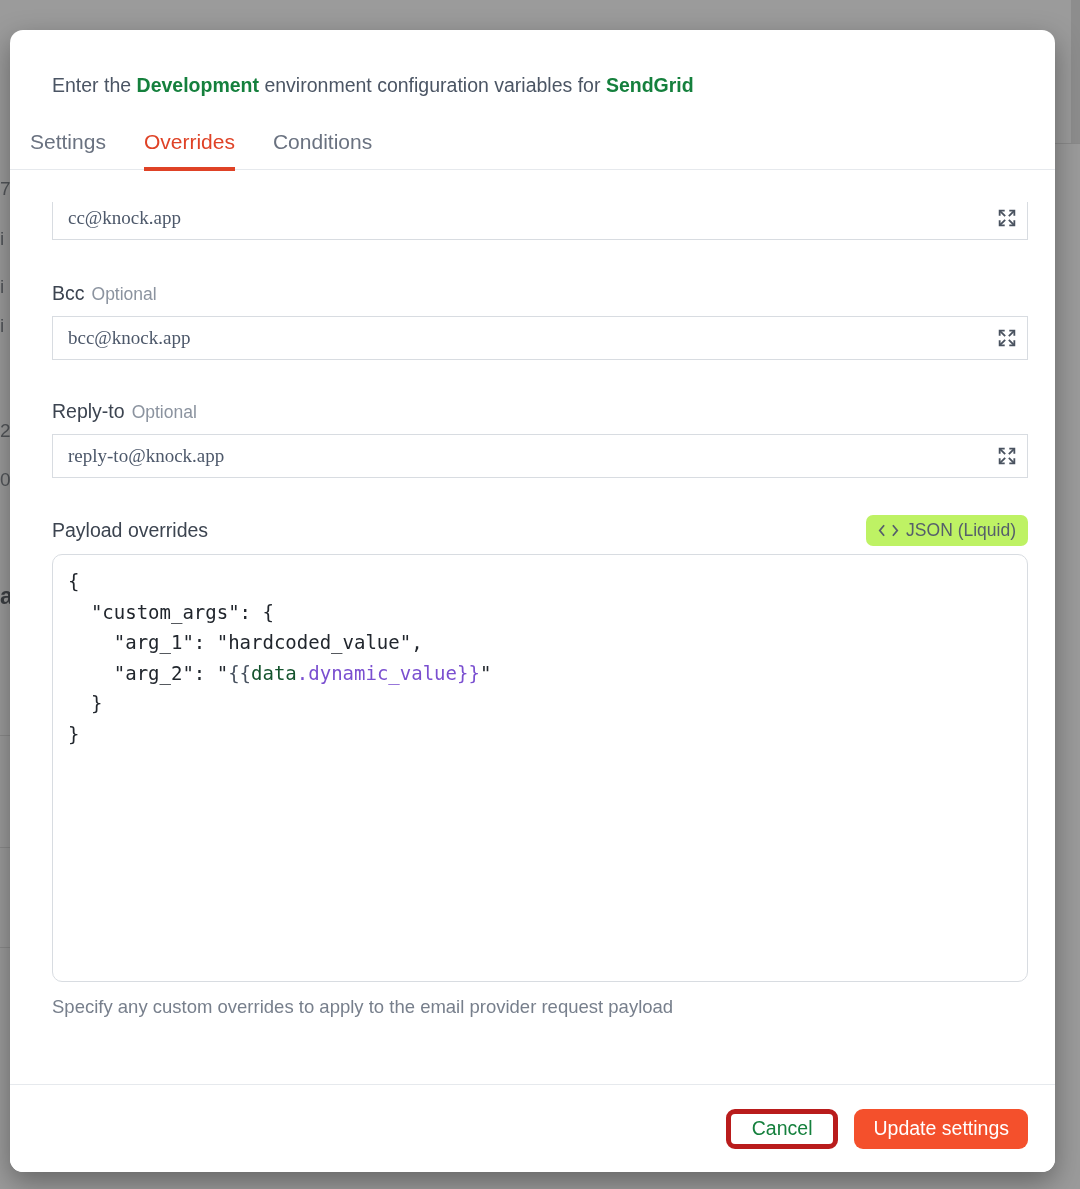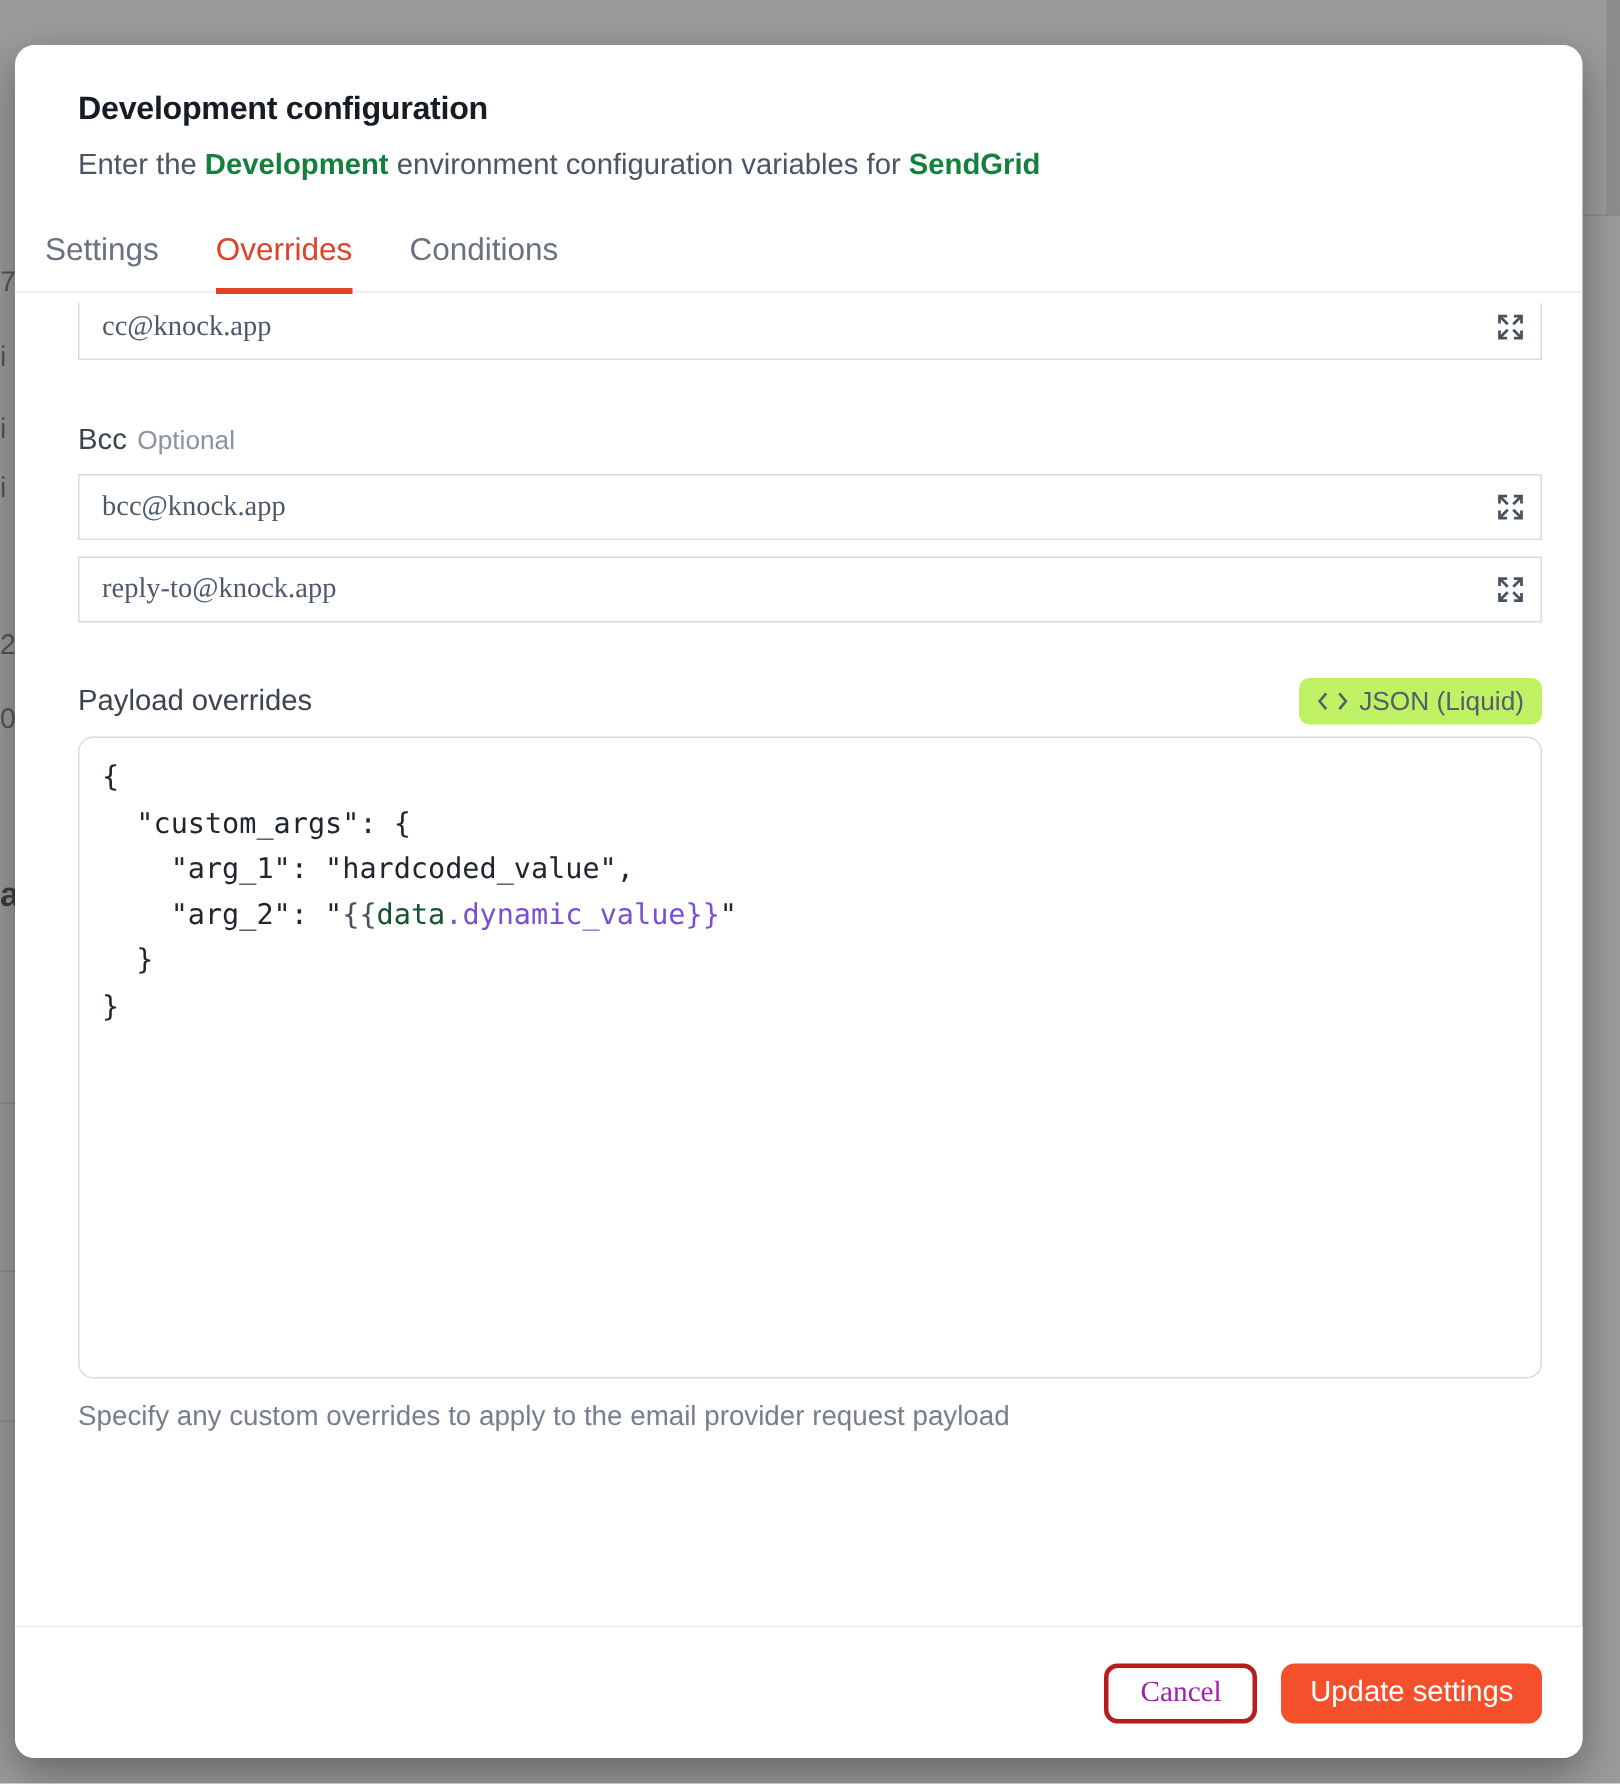--- a/index.html
+++ b/index.html
@@ -69,21 +69,21 @@
   .tok-p{color:#7a4fd0;}
   .helper-text{margin-top:14px;font-size:18.5px;color:#777f8c;}
 
   
   .modal-footer{position:absolute;left:0;right:0;bottom:0;height:88px;
     border-top:1px solid #e6e9ed;background:#fff;border-radius:0 0 13px 13px;
     display:flex;align-items:center;justify-content:flex-end;gap:16px;
     padding-right:27px;box-sizing:border-box;}
   .btn{height:40px;border-radius:9px;font-size:19.5px;font-weight:500;
     font-family:"Liberation Sans",sans-serif;cursor:pointer;}
-  .btn-cancel{background:#fff;border:3px solid #b91c1c;color:#a21caf;padding:0 21px;font-family:Liberation Serif, serif;}
+  .btn-cancel{background:#fff;border:5px solid #b91c1c;color:#15803d;padding:0 21px;}
   .btn-update{background:#f4502c;border:none;color:#fff;padding:0 19px;}
 </style>
 </head>
 <body>
 
 <div id="bg-glyphs">
     <div class="bg-glyph" style="top: 178px;">7</div>
     <div class="bg-glyph" style="top: 228px;">i</div>
     <div class="bg-glyph" style="top: 276px;">i</div>
     <div class="bg-glyph" style="top: 315px;">i</div>
@@ -93,21 +93,20 @@
   </div>
 <div class="bg-line" style="top:735px"></div>
 <div class="bg-line" style="top:847px"></div>
 <div class="bg-line" style="top:947px"></div>
 <div class="bg-scroll"></div>
 <div class="bg-scroll-end"></div>
 
 <div class="modal">
 
   <div class="modal-header">
-    <div class="modal-title">Development configuration</div>
     <div class="modal-subtitle"><span>Enter the </span><strong>Development</strong><span> environment configuration variables for </span><strong>SendGrid</strong></div>
   </div>
 
   <div class="tabs" id="tabs">
       <div class="tab">Settings</div>
       <div class="tab active">Overrides</div>
       <div class="tab">Conditions</div>
     </div>
 
   <div class="modal-body">
@@ -138,20 +137,21 @@
           <line x1="14" y1="10" x2="19.5" y2="4.5"></line>
             <polyline points="14.5,4 20,4 20,9.5"></polyline>
           <line x1="10" y1="14" x2="4.5" y2="19.5"></line>
             <polyline points="9.5,20 4,20 4,14.5"></polyline>
           <line x1="14" y1="14" x2="19.5" y2="19.5"></line>
             <polyline points="20,14.5 20,20 14.5,20"></polyline>
         </svg>
       </button>
     </div>
 
+    <div class="field-label" style="margin-top:40px"><span>Reply-to</span><span class="optional">Optional</span></div>
     <div class="input-wrap mt-input">
       <input type="text" placeholder="reply-to@knock.app" style="">
       <button class="expand-btn" aria-label="expand">
         <svg width="22" height="22" viewBox="0 0 24 24" fill="none" stroke="#49525f" stroke-width="2">
           <line x1="10" y1="10" x2="4.5" y2="4.5"></line>
             <polyline points="4,9.5 4,4 9.5,4"></polyline>
           <line x1="14" y1="10" x2="19.5" y2="4.5"></line>
             <polyline points="14.5,4 20,4 20,9.5"></polyline>
           <line x1="10" y1="14" x2="4.5" y2="19.5"></line>
             <polyline points="9.5,20 4,20 4,14.5"></polyline>

